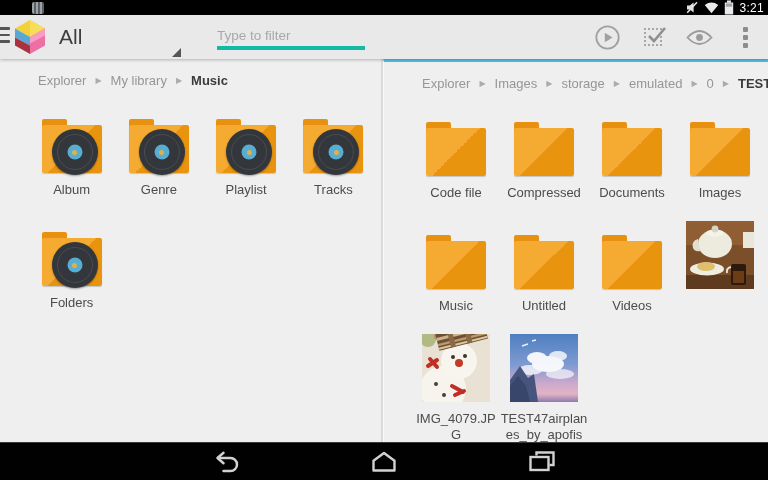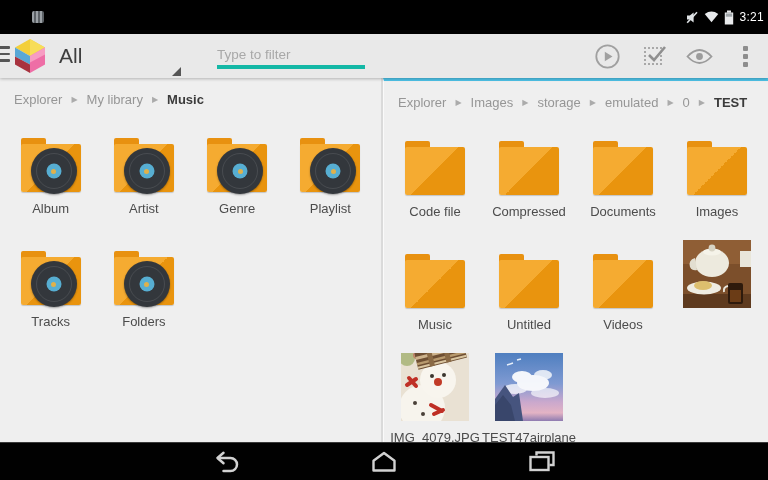--- a/index.html
+++ b/index.html
@@ -1,21 +1,21 @@
 <!DOCTYPE html>
 <html><head>
 <meta charset="utf-8">
 <style>
   * { margin:0; padding:0; box-sizing:border-box; }
   html,body { width:768px; height:480px; }
   body { font-family:"Liberation Sans", sans-serif; background:#000; overflow:hidden; }
   .screen { width:768px; height:480px; display:flex; flex-direction:column; }
 
   
-  .status-bar { height:34px; background:#000; display:flex; align-items:center; padding:0 2px; flex:0 0 auto;margin-left:26px; }
+  .status-bar { height:15px; background:#000; display:flex; align-items:center; padding:0 2px; flex:0 0 auto;margin-left:26px; }
   .sb-notif { width:12px; height:12px; margin-left:4px; border-radius:2px;
     background:repeating-linear-gradient(90deg,#9aa0a5 0 2px,#5c6166 2px 4px); }
   .sb-right { margin-left:auto; display:flex; align-items:center; gap:5px; }
   .sb-time { color:#fff; font-size:12px; letter-spacing:.3px; padding-right:2px; }
 
   
   .action-bar { height:44px; background:#e9e9e9; position:relative; display:flex; align-items:center;
     box-shadow:0 1px 3px rgba(0,0,0,.25); z-index:5; flex:0 0 auto; }
   .hamburger { position:absolute; left:-3px; top:12px; width:13px; display:flex; flex-direction:column; gap:4px; cursor:pointer; }
   .hamburger span { display:block; height:2.5px; background:#555; border-radius:1px; }
@@ -30,21 +30,21 @@
   .filter-input::placeholder { color:#a8a8a8; }
   .ab-actions { margin-left:auto; display:flex; align-items:center; }
   .ab-btn { width:46px; height:44px; display:flex; align-items:center; justify-content:center; cursor:pointer; position:relative; }
   .checkbox-box { width:18px; height:18px; border:2px dotted #a8a8a8; position:relative; }
   .checkbox-box svg { position:absolute; left:0px; top:-5px; }
   .overflow-icon { display:flex; flex-direction:column; gap:3px; }
   .overflow-icon span { width:5px; height:5px; background:#8d8d8d; border-radius:1px; }
 
   
   .panes { flex:1 1 auto; display:flex; background:#efefef; min-height:0; }
-  .pane { overflow:hidden; position:relative; background:#efefef; }
+  .pane { overflow:hidden; position:relative; background:#efefef;padding-left:24px; }
   .pane-left { width:383px; border-right:2px solid #dadada; }
   .pane-right { flex:1; border-left:1px solid #fafafa; border-top:3px solid #4ec3e8; }
   .breadcrumb { display:flex; align-items:center; gap:9px; padding:12px 14px 4px; height:34px; }
   .crumb { font-size:13px; color:#969696; cursor:pointer; white-space:nowrap; }
   .crumb.active { color:#3b3b3b; font-weight:bold; }
   .crumb-sep { font-size:8px; color:#ababab; }
 
   .file-grid { display:grid; grid-template-columns:repeat(4,1fr); justify-items:center; align-items:start;
     row-gap:20px; padding:12px 4px 0; }
   .grid-item { display:flex; flex-direction:column; align-items:center; cursor:pointer; }
@@ -165,35 +165,20 @@
       <div class="vinyl-ring"></div>
       <div class="vinyl-label">
                     <div class="vinyl-dot"></div>
                   </div>
     </div>
   </div>
 </div>
     <div class="item-label">Album</div>
   </div>
 
-  <div class="grid-item">
-    <div class="item-icon">
-  <div class="folder">
-    <div class="folder-tab"></div>
-    <div class="folder-body"></div>
-    <div class="vinyl">
-      <div class="vinyl-ring"></div>
-      <div class="vinyl-label">
-                    <div class="vinyl-dot"></div>
-                  </div>
-    </div>
-  </div>
-</div>
-    <div class="item-label">Artist</div>
-  </div>
 
   <div class="grid-item">
     <div class="item-icon">
   <div class="folder">
     <div class="folder-tab"></div>
     <div class="folder-body"></div>
     <div class="vinyl">
       <div class="vinyl-ring"></div>
       <div class="vinyl-label">
                     <div class="vinyl-dot"></div>

